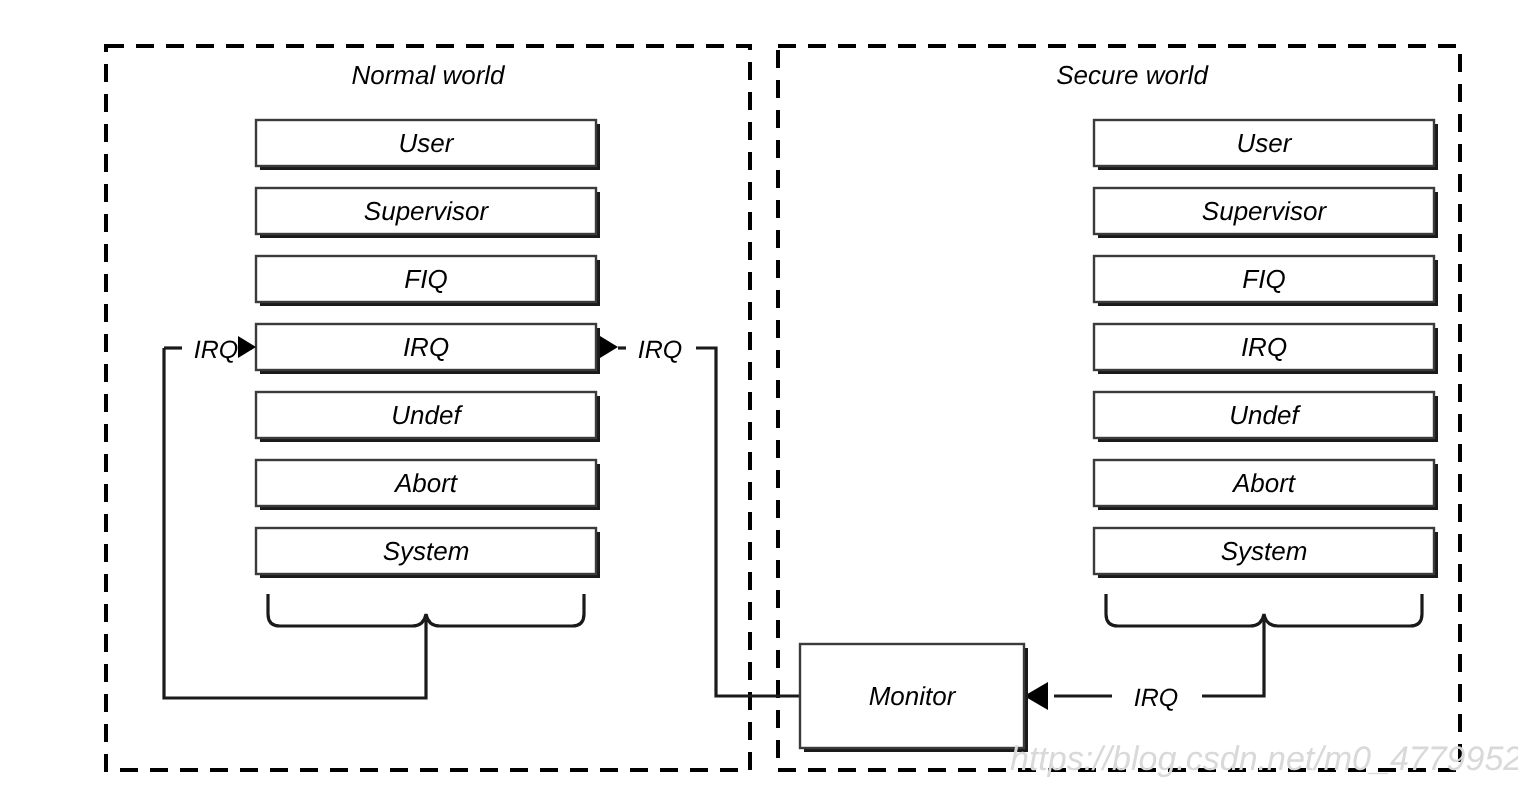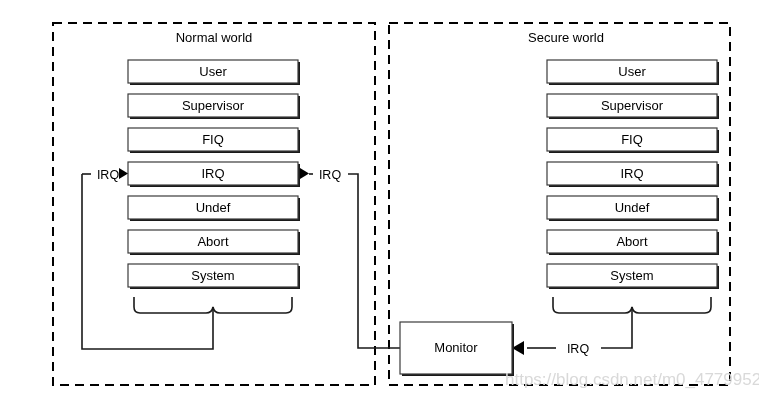--- a/index.html
+++ b/index.html
@@ -3,21 +3,21 @@
 <meta charset="utf-8">
 <style>
   html,body{margin:0;padding:0;}
   body{
     width:759px;height:401px;
     background:#ffffff;
     font-family:"Liberation Sans","DejaVu Sans",sans-serif;
     overflow:hidden;
     position:relative;
   }
-  #stage{position:absolute;left:0;top:0;width:759px;height:281px;}
+  #stage{position:absolute;left:0;top:0;width:759px;height:281px;font-style:italic;}
   svg#diagram{position:absolute;left:0;top:0;width:759px;height:401px;}
   .mode-label{
     font-size:13px;fill:#000;text-anchor:middle;dominant-baseline:middle;
   }
   .world-title{
     font-size:13px;fill:#000;text-anchor:middle;
   }
   .edge-label{
     font-size:12.5px;fill:#000;text-anchor:middle;
   }

